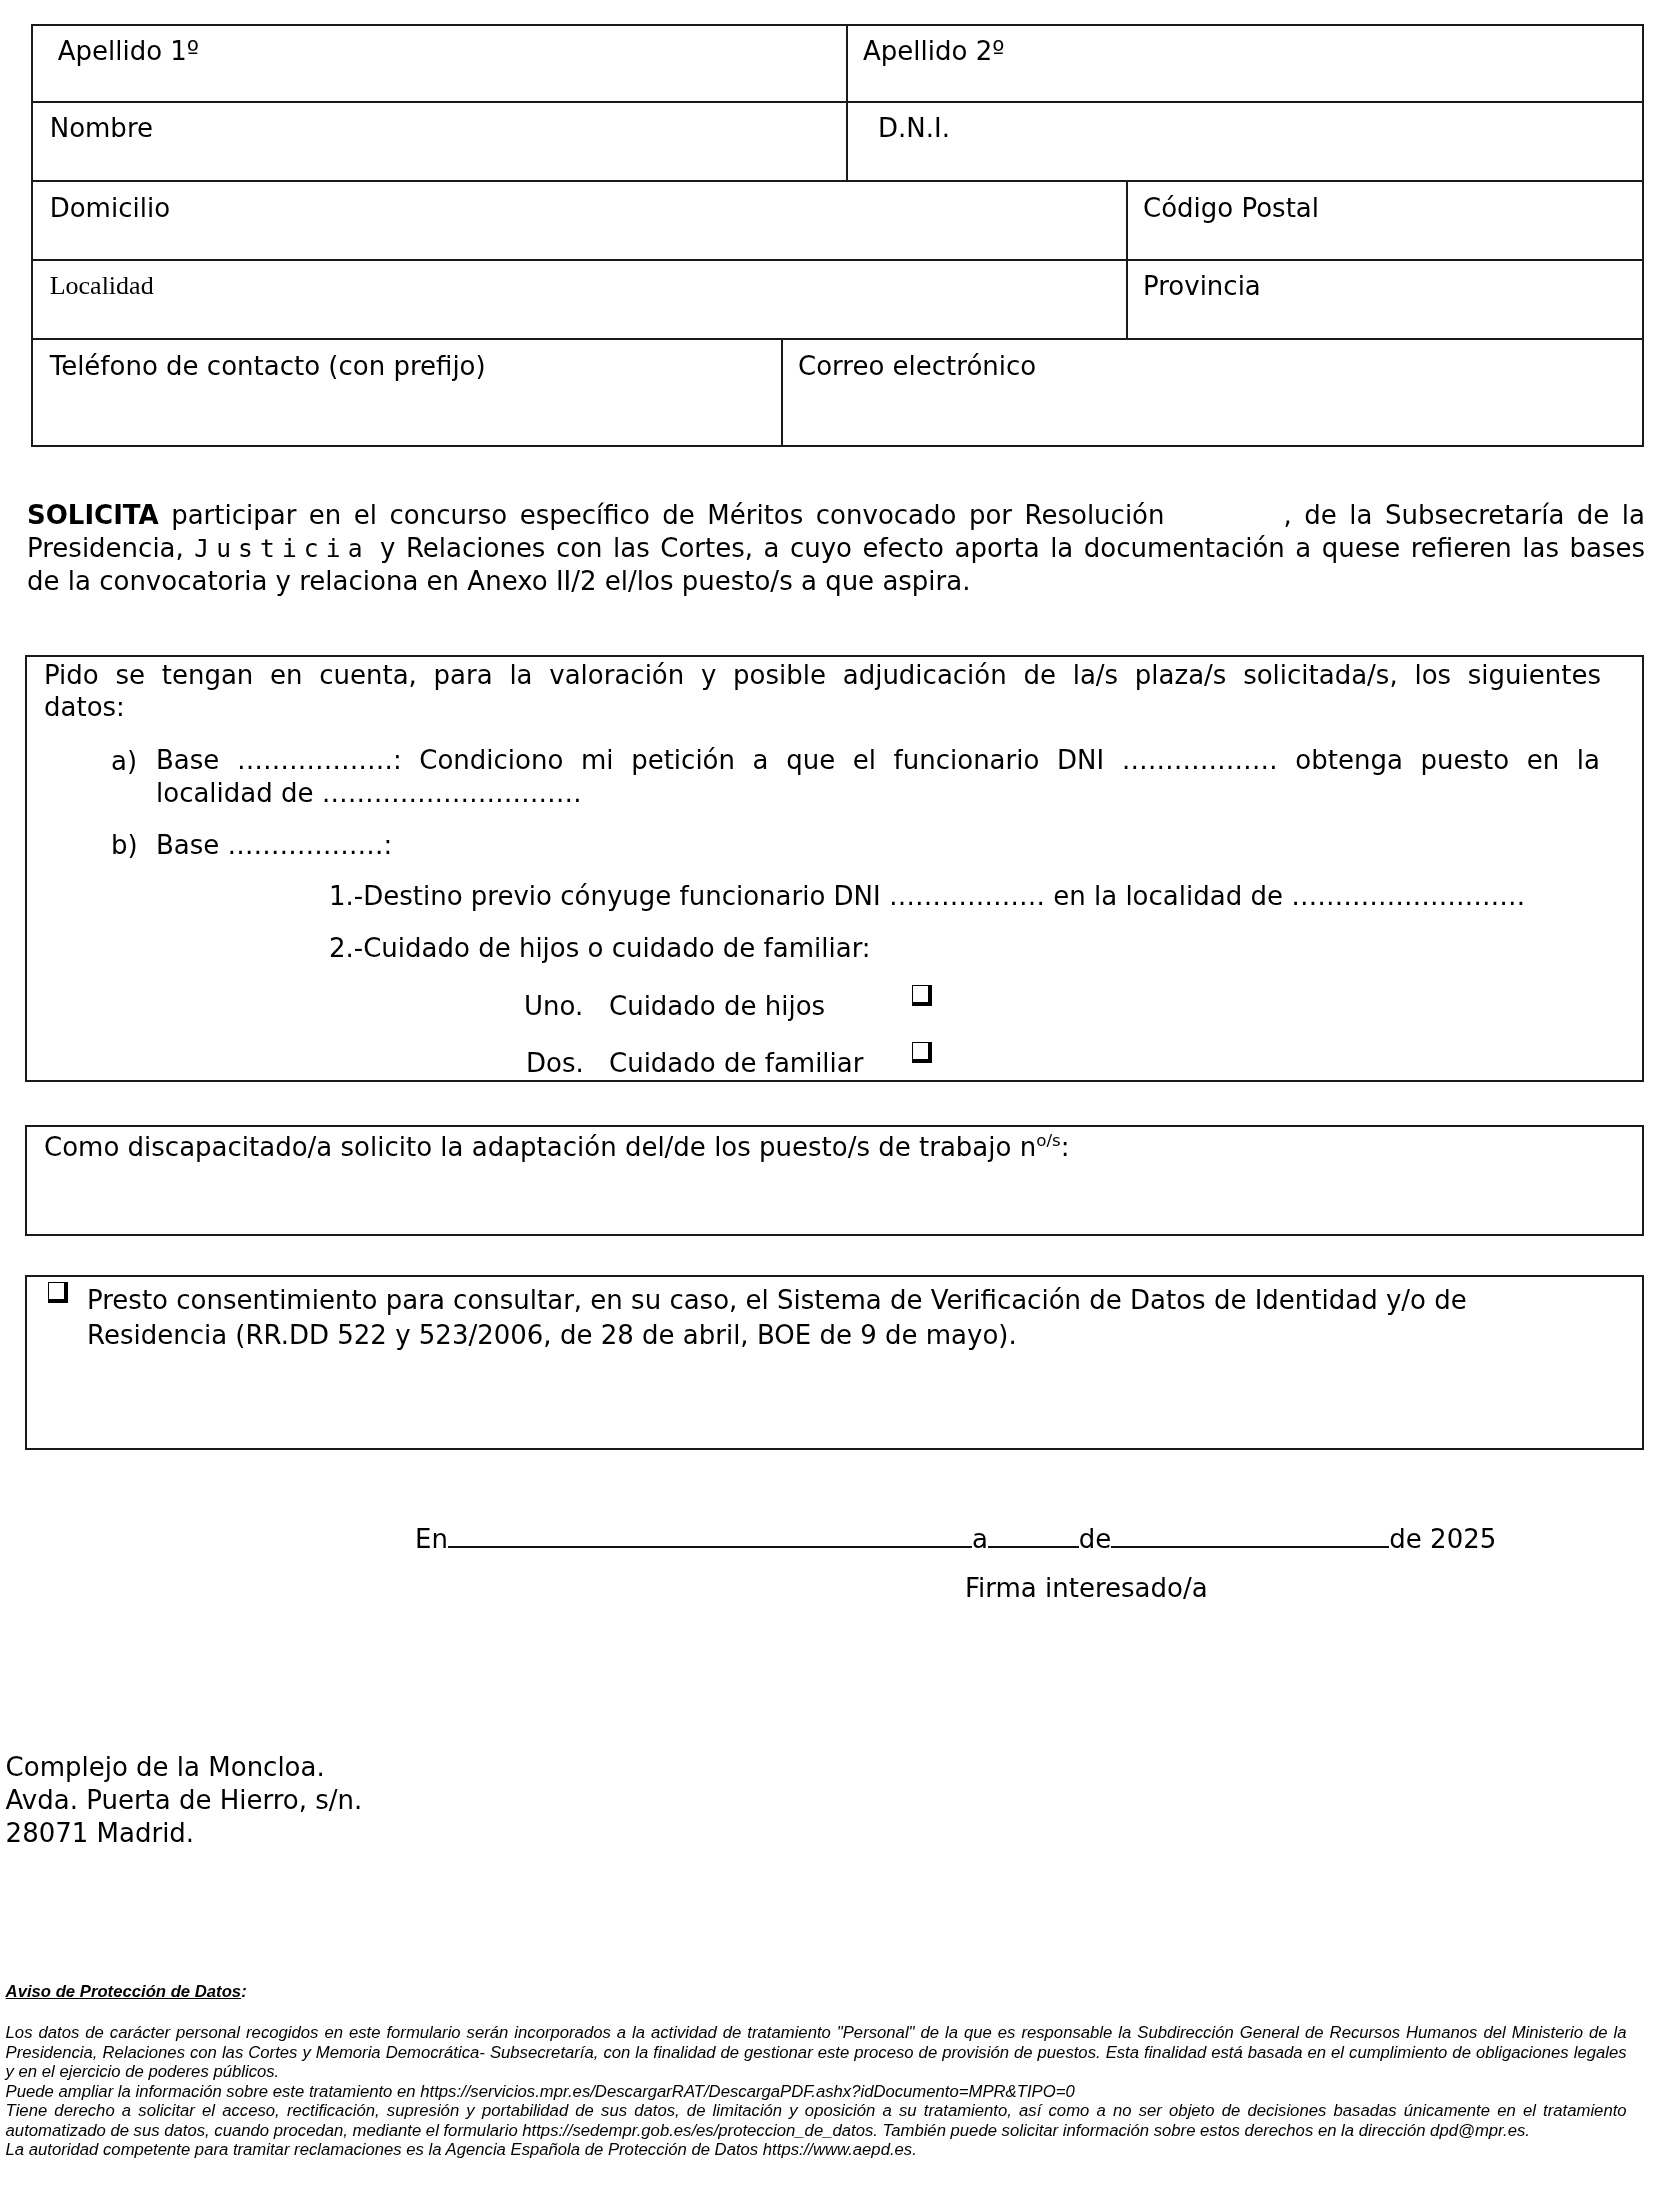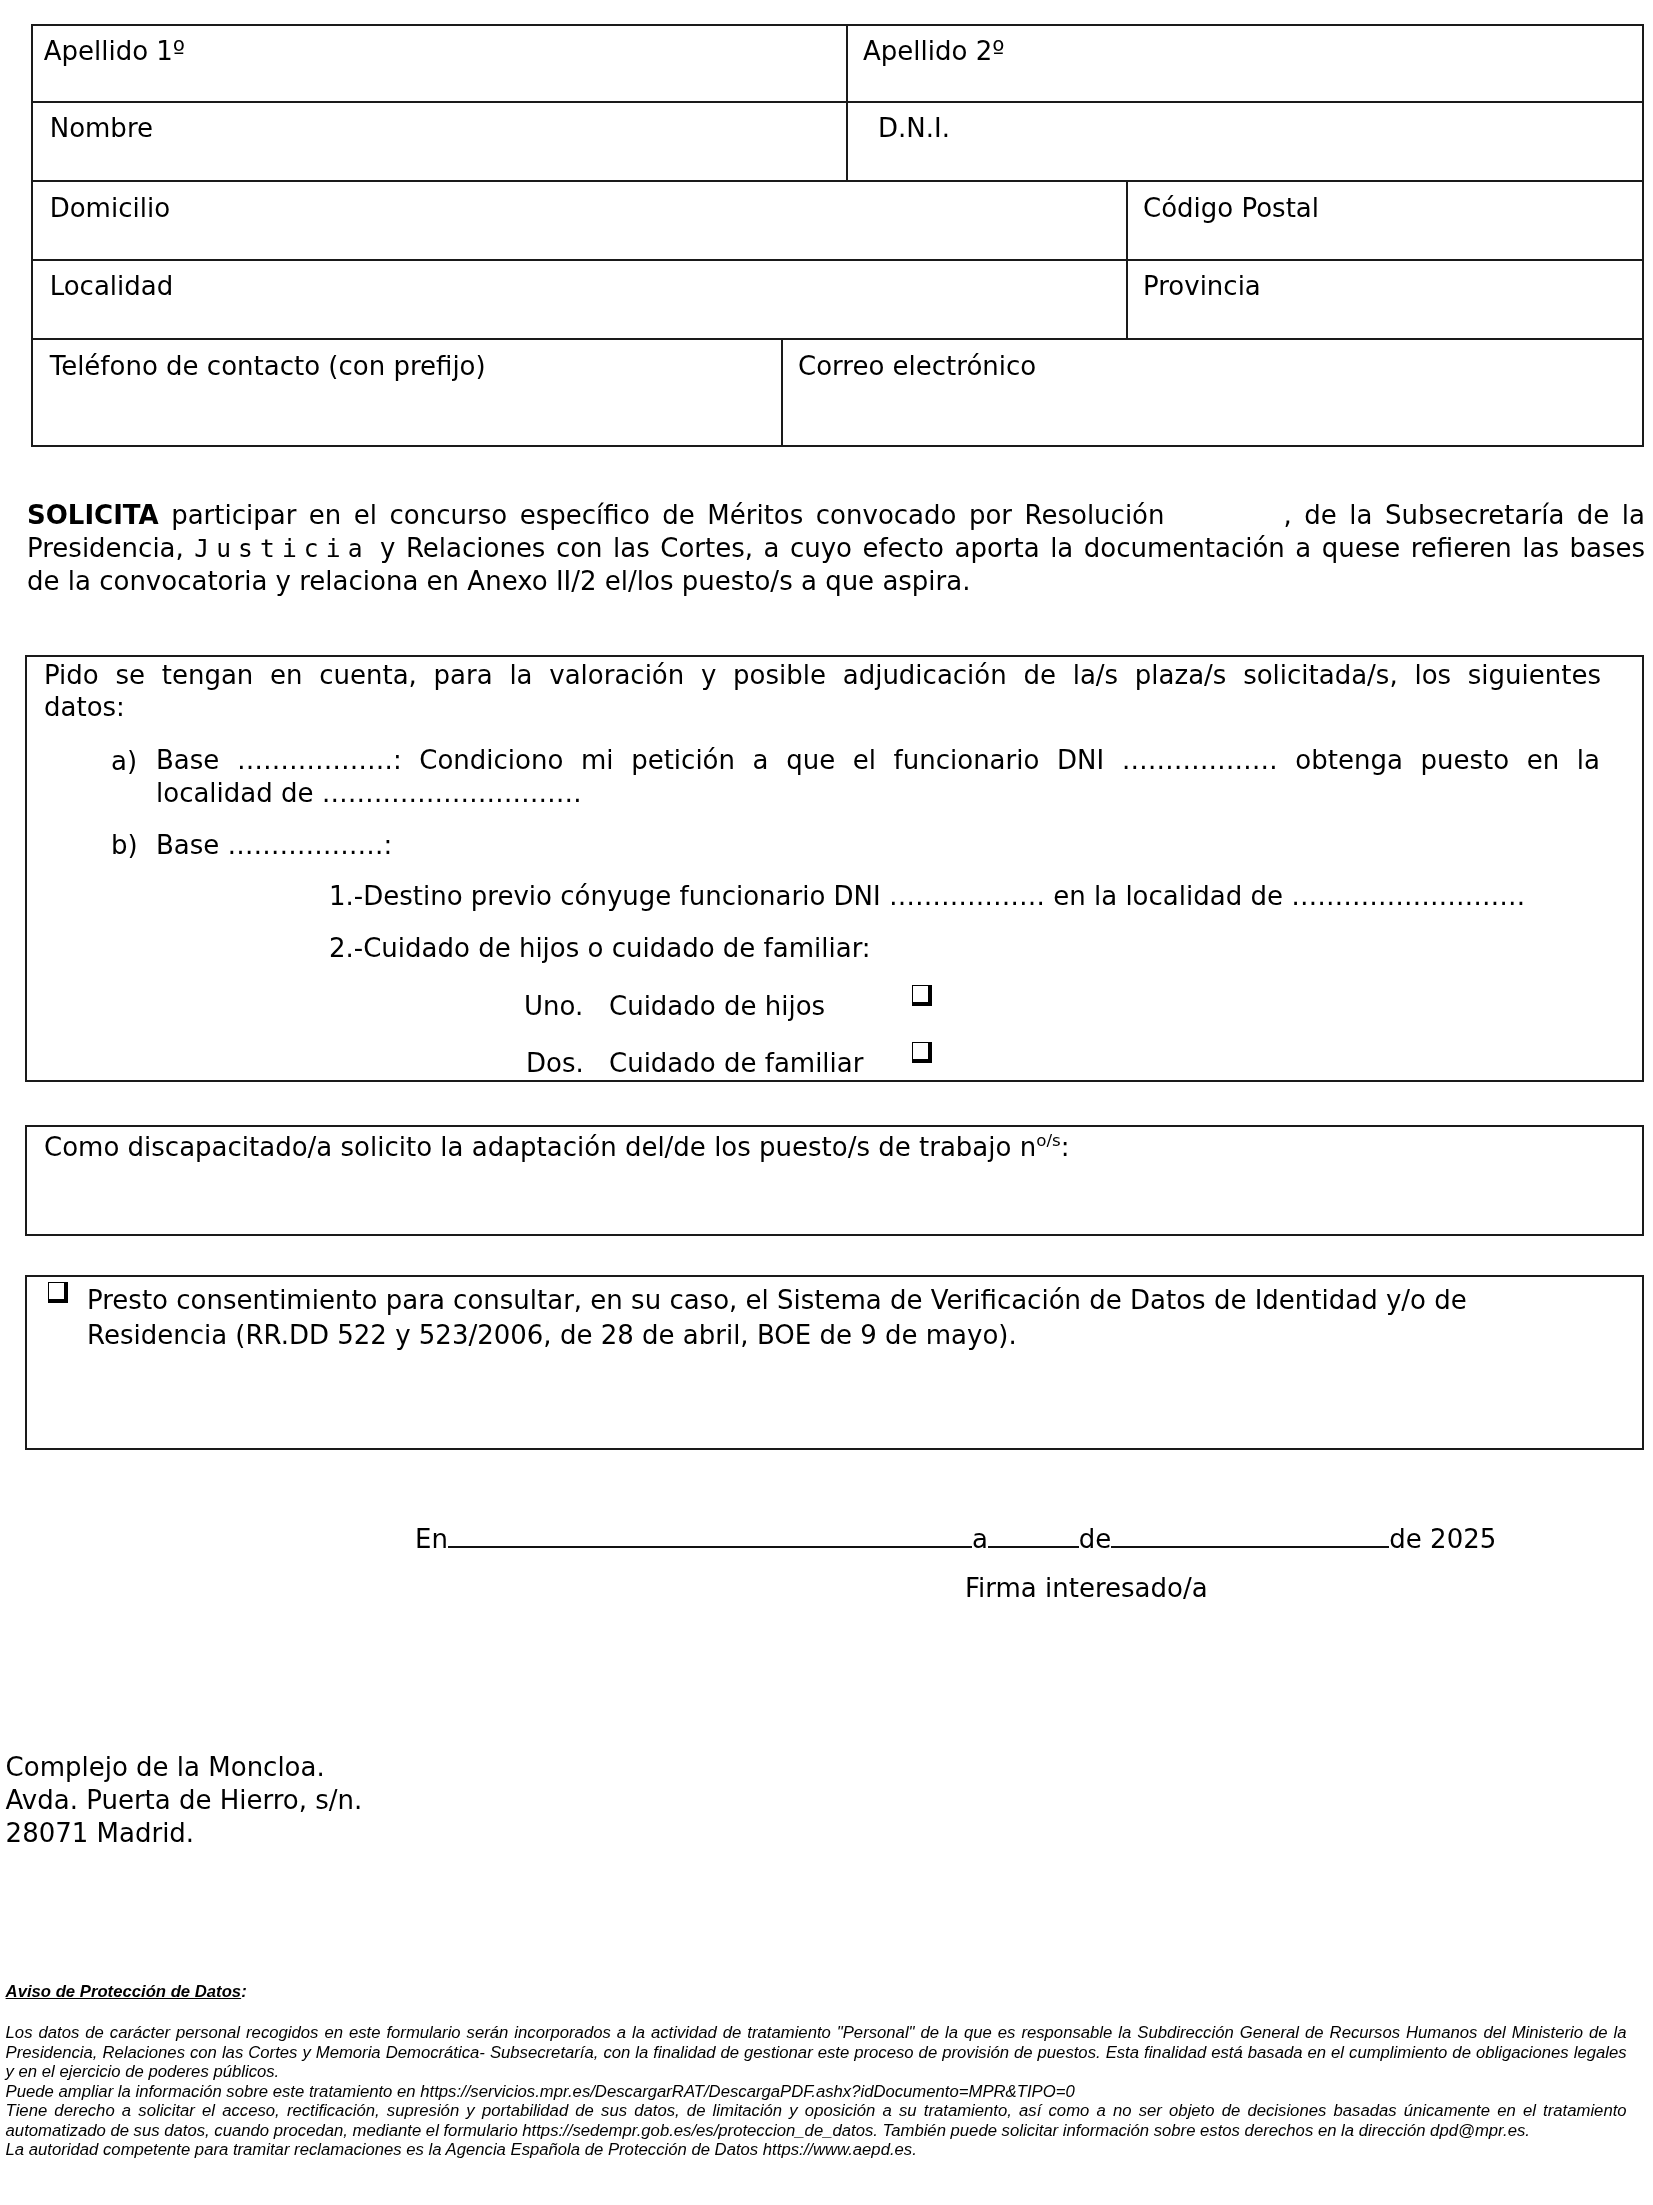--- a/index.html
+++ b/index.html
@@ -66,39 +66,39 @@
 
 <div class="ln" style="left:31px; top:101px; width:1613px; height:2px;"></div>
 <div class="ln" style="left:31px; top:180px; width:1613px; height:2px;"></div>
 <div class="ln" style="left:31px; top:259px; width:1613px; height:2px;"></div>
 <div class="ln" style="left:31px; top:338px; width:1613px; height:2px;"></div>
 
 <div class="ln" style="left:846px; top:24px; width:1.6px; height:158px;"></div>
 <div class="ln" style="left:1126px; top:181px; width:1.6px; height:159px;"></div>
 <div class="ln" style="left:781px; top:339px; width:1.6px; height:107px;"></div>
 
-<div class="abs" style="left:27px; top:26px; width:812px; height:74px;">
+<div class="abs" style="left:41px; top:26px; width:812px; height:74px;">
   <span class="cell-label" style="left:16.7px; top:12px;">Apellido 1º</span>
 </div>
 <div class="abs" style="left:848px; top:26px; width:794px; height:74px;">
   <span class="cell-label" style="left:15px; top:12px;">Apellido 2º</span>
 </div>
 <div class="abs" style="left:33px; top:103px; width:812px; height:76px;">
   <span class="cell-label" style="left:16.7px; top:12px;">Nombre</span>
 </div>
 <div class="abs" style="left:848px; top:103px; width:794px; height:76px;">
   <span class="cell-label" style="left:15px; top:12px;margin-left:15px;">D.N.I.</span>
 </div>
 <div class="abs" style="left:33px; top:183px; width:1092px; height:75px;">
   <span class="cell-label" style="left:16.7px; top:12px;">Domicilio</span>
 </div>
 <div class="abs" style="left:1128px; top:183px; width:515px; height:67px;text-align:right;">
   <span class="cell-label" style="left:15px; top:12px;">Código Postal</span>
 </div>
-<div class="abs" style="left:33px; top:261px; width:866px; height:76px;">
+<div class="abs" style="left:33px; top:261px; width:866px; height:76px;font-family:Liberation Serif, serif;">
   <span class="cell-label" style="left:16.7px; top:12px;">Localidad</span>
 </div>
 <div class="abs" style="left:1128px; top:261px; width:478px; height:76px;">
   <span class="cell-label" style="left:15px; top:12px;">Provincia</span>
 </div>
 <div class="abs" style="left:33px; top:341px; width:747px; height:124px;">
   <span class="cell-label" style="left:16.7px; top:12px;">Teléfono de contacto (con prefijo)</span>
 </div>
 <div class="abs" style="left:783px; top:341px; width:860px; height:104px;">
   <span class="cell-label" style="left:15px; top:12px;">Correo electrónico</span>

